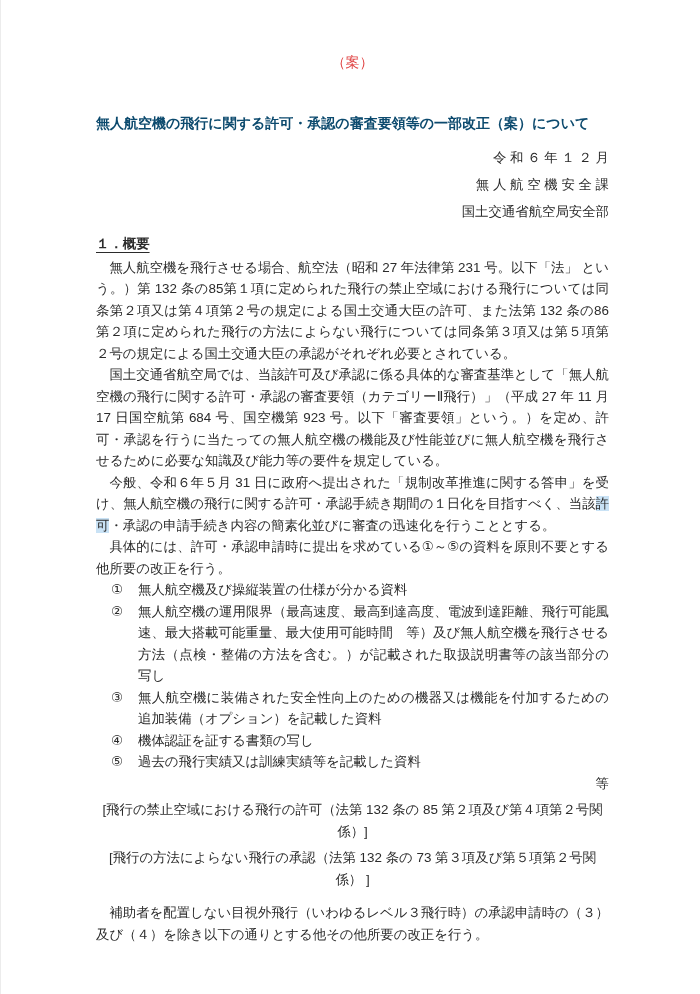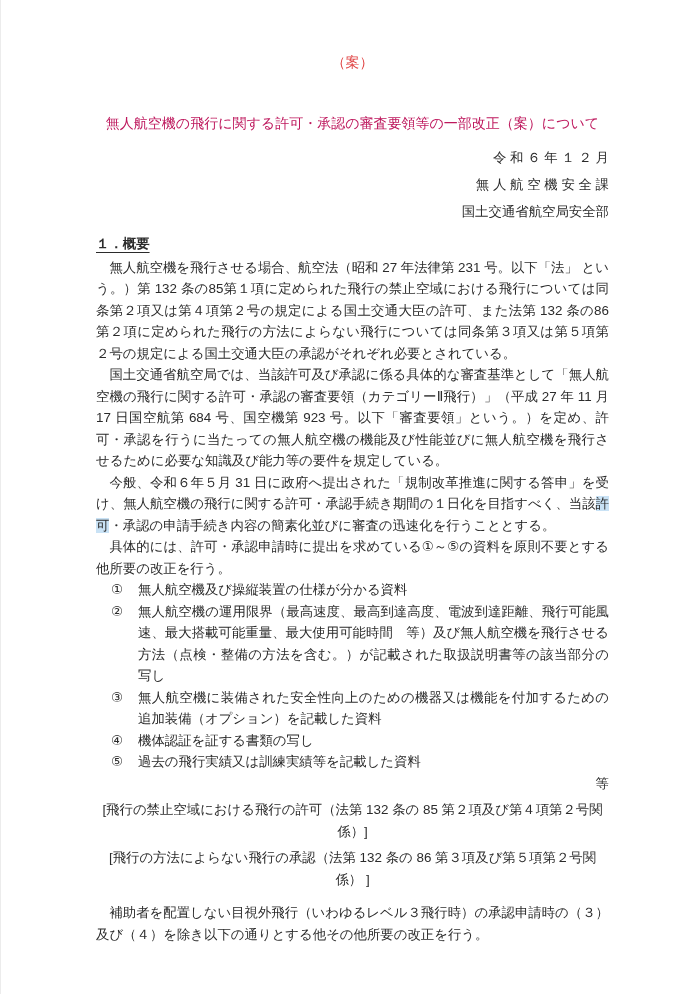--- a/index.html
+++ b/index.html
@@ -25,26 +25,25 @@
     line-height: 21.5px;
   }
   .draft-label {
     text-align: center;
     color: #e04343;
     font-size: 14px;
     line-height: 20px;
     margin-bottom: 43px;
   }
   .doc-title {
-    text-align: center;
     font-size: 14px;
-    font-weight: normal;
+    font-weight: bold;
     line-height: 16px;
     margin: 0 0 13px 0;
-    color: #be185d;
+    color: #0c4a6e;
   }
   .byline {
     text-align: right;
     line-height: 27px;
     margin: 0;
   }
   .section-heading {
     font-size: 13.4px;
     font-weight: bold;
     text-decoration: underline;
@@ -142,18 +141,18 @@
         <span class="item-text">過去の飛行実績又は訓練実績等を記載した資料</span>
       </div>
     </div>
 
     <p class="etc-line">等</p>
   </section>
 
   <section>
 
     <p class="bracket-line">[飛行の禁止空域における飛行の許可（法第 132 条の 85 第２項及び第４項第２号関係）]</p>
-    <p class="bracket-line">[飛行の方法によらない飛行の承認（法第 132 条の 86 第３項及び第５項第２号関係） ]</p>
+    <p class="bracket-line">[飛行の方法によらない飛行の承認（法第 132 条の 73 第３項及び第５項第２号関係） ]</p>
 
     <p class="closing-para">補助者を配置しない目視外飛行（いわゆるレベル３飛行時）の承認申請時の（３）及び（４）を除き以下の通りとする他その他所要の改正を行う。</p>
   </section>
 
 </div>
 
 </body></html>

